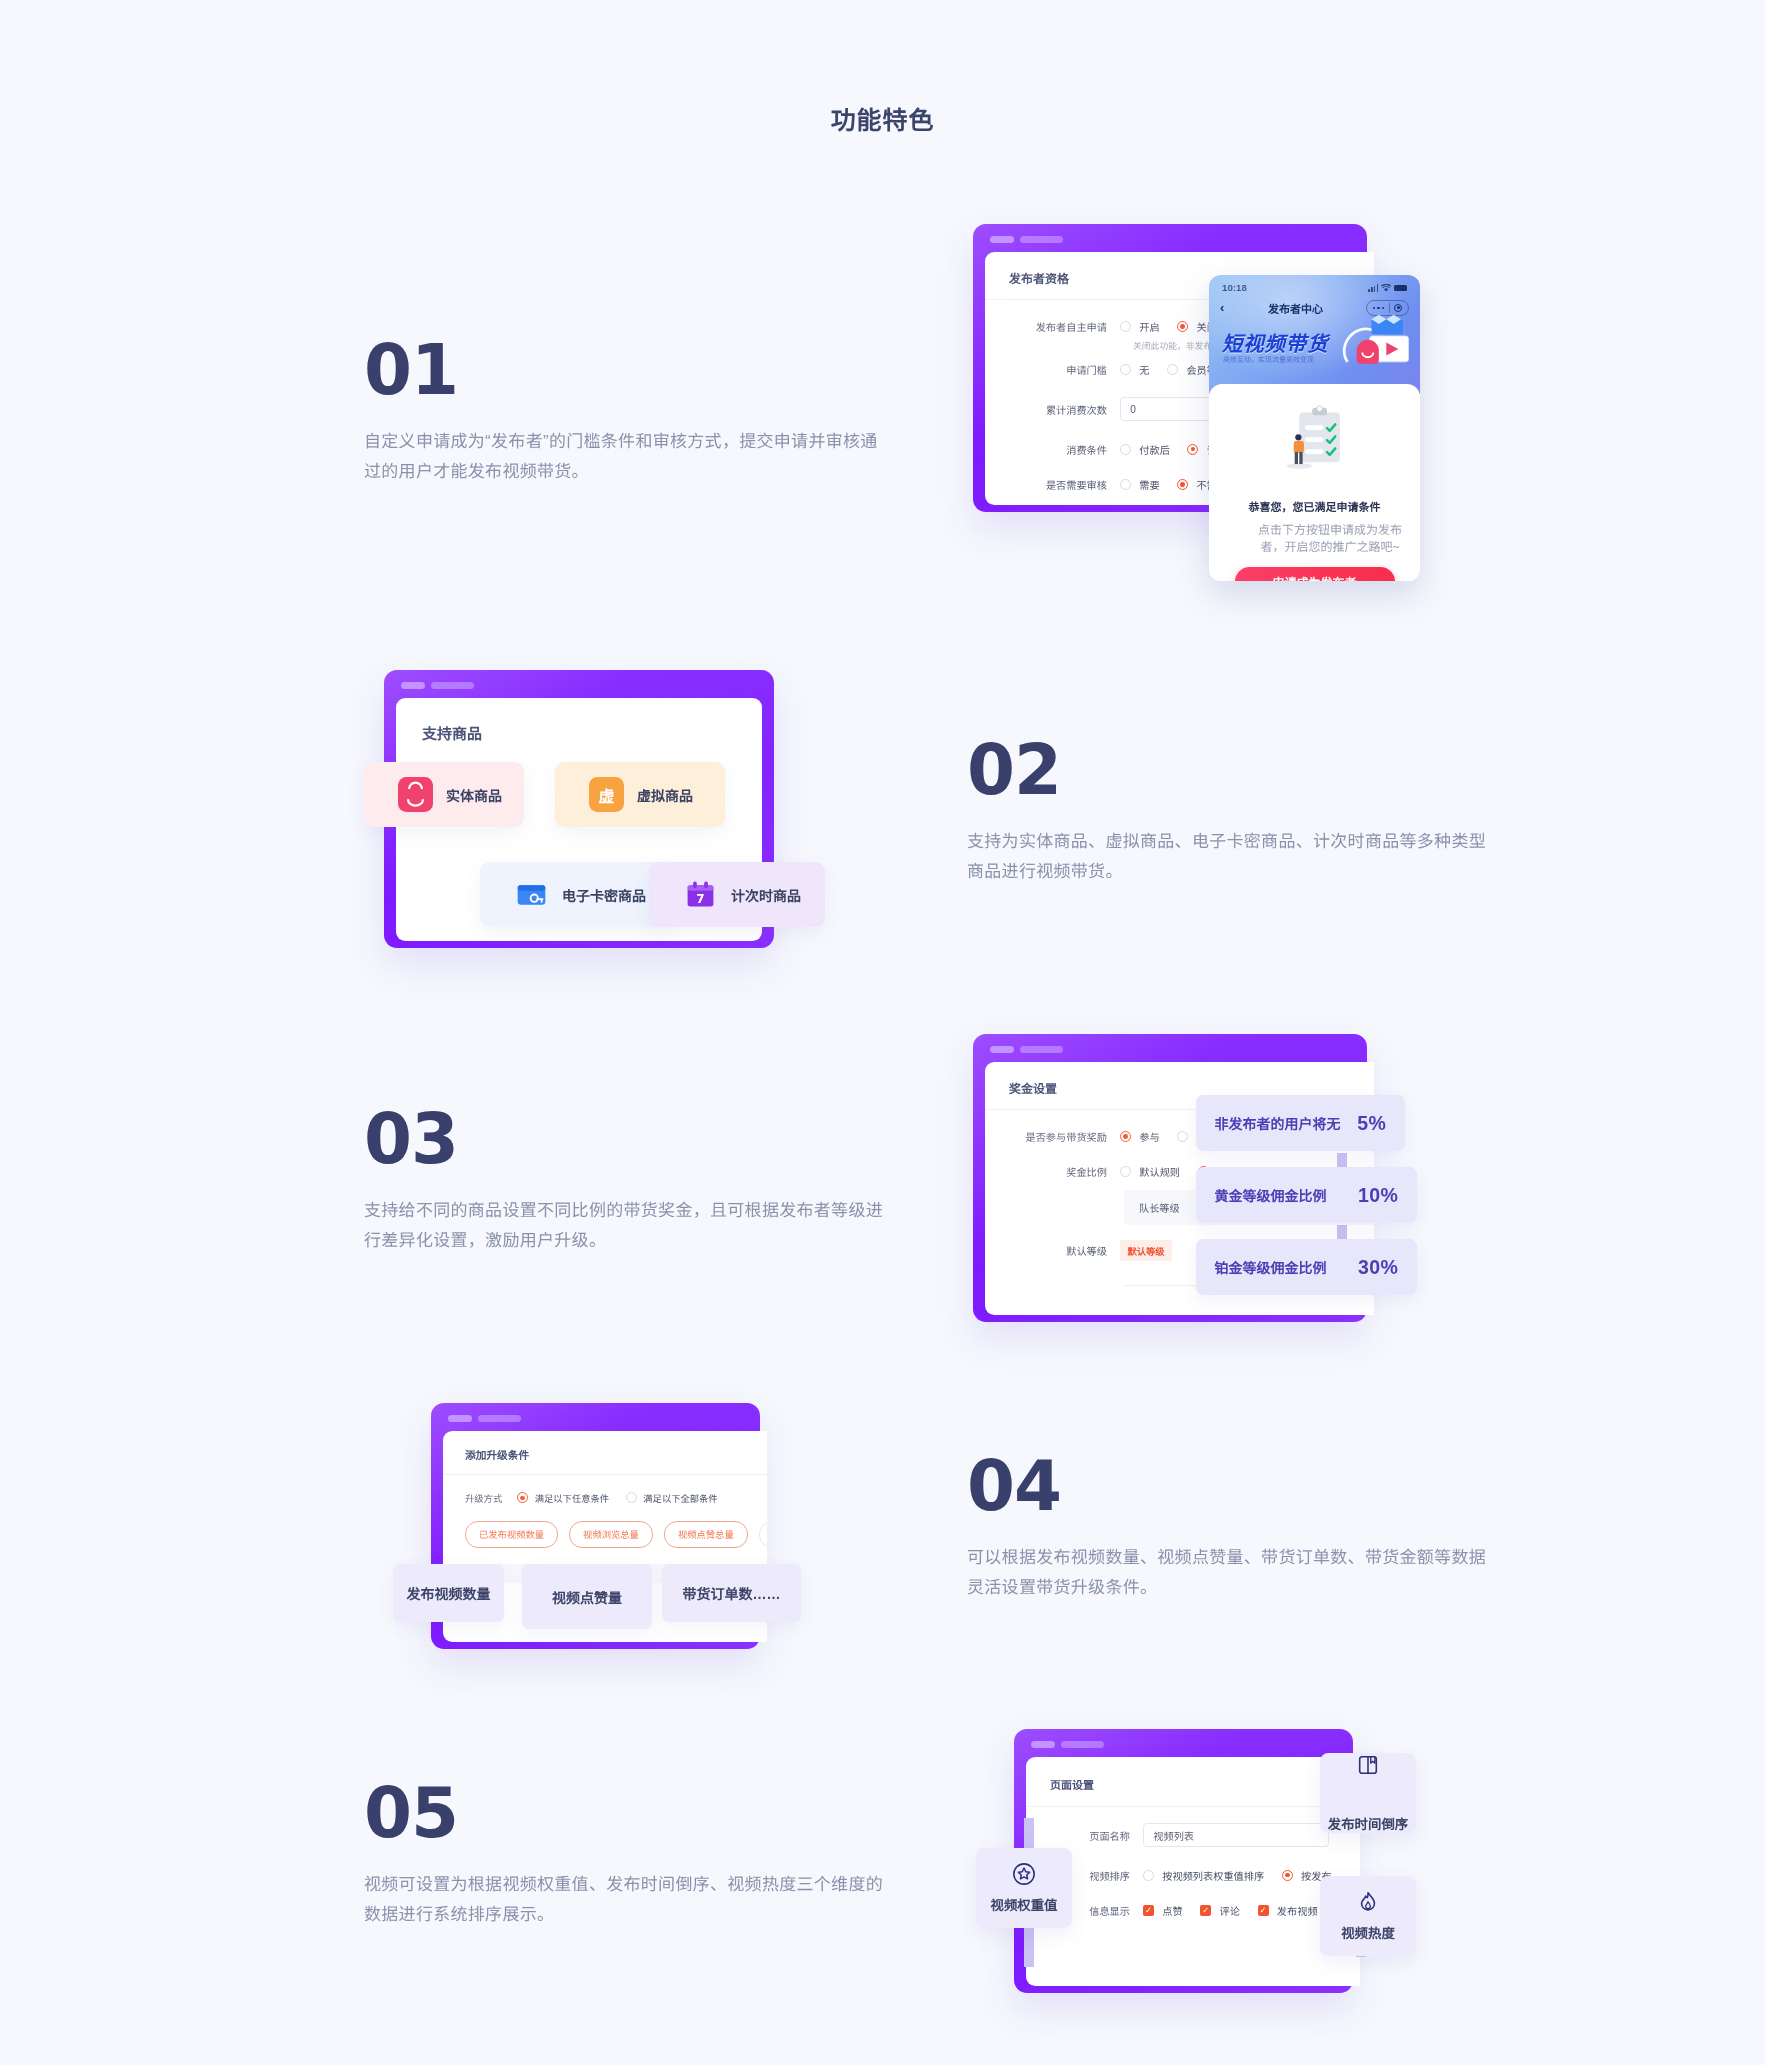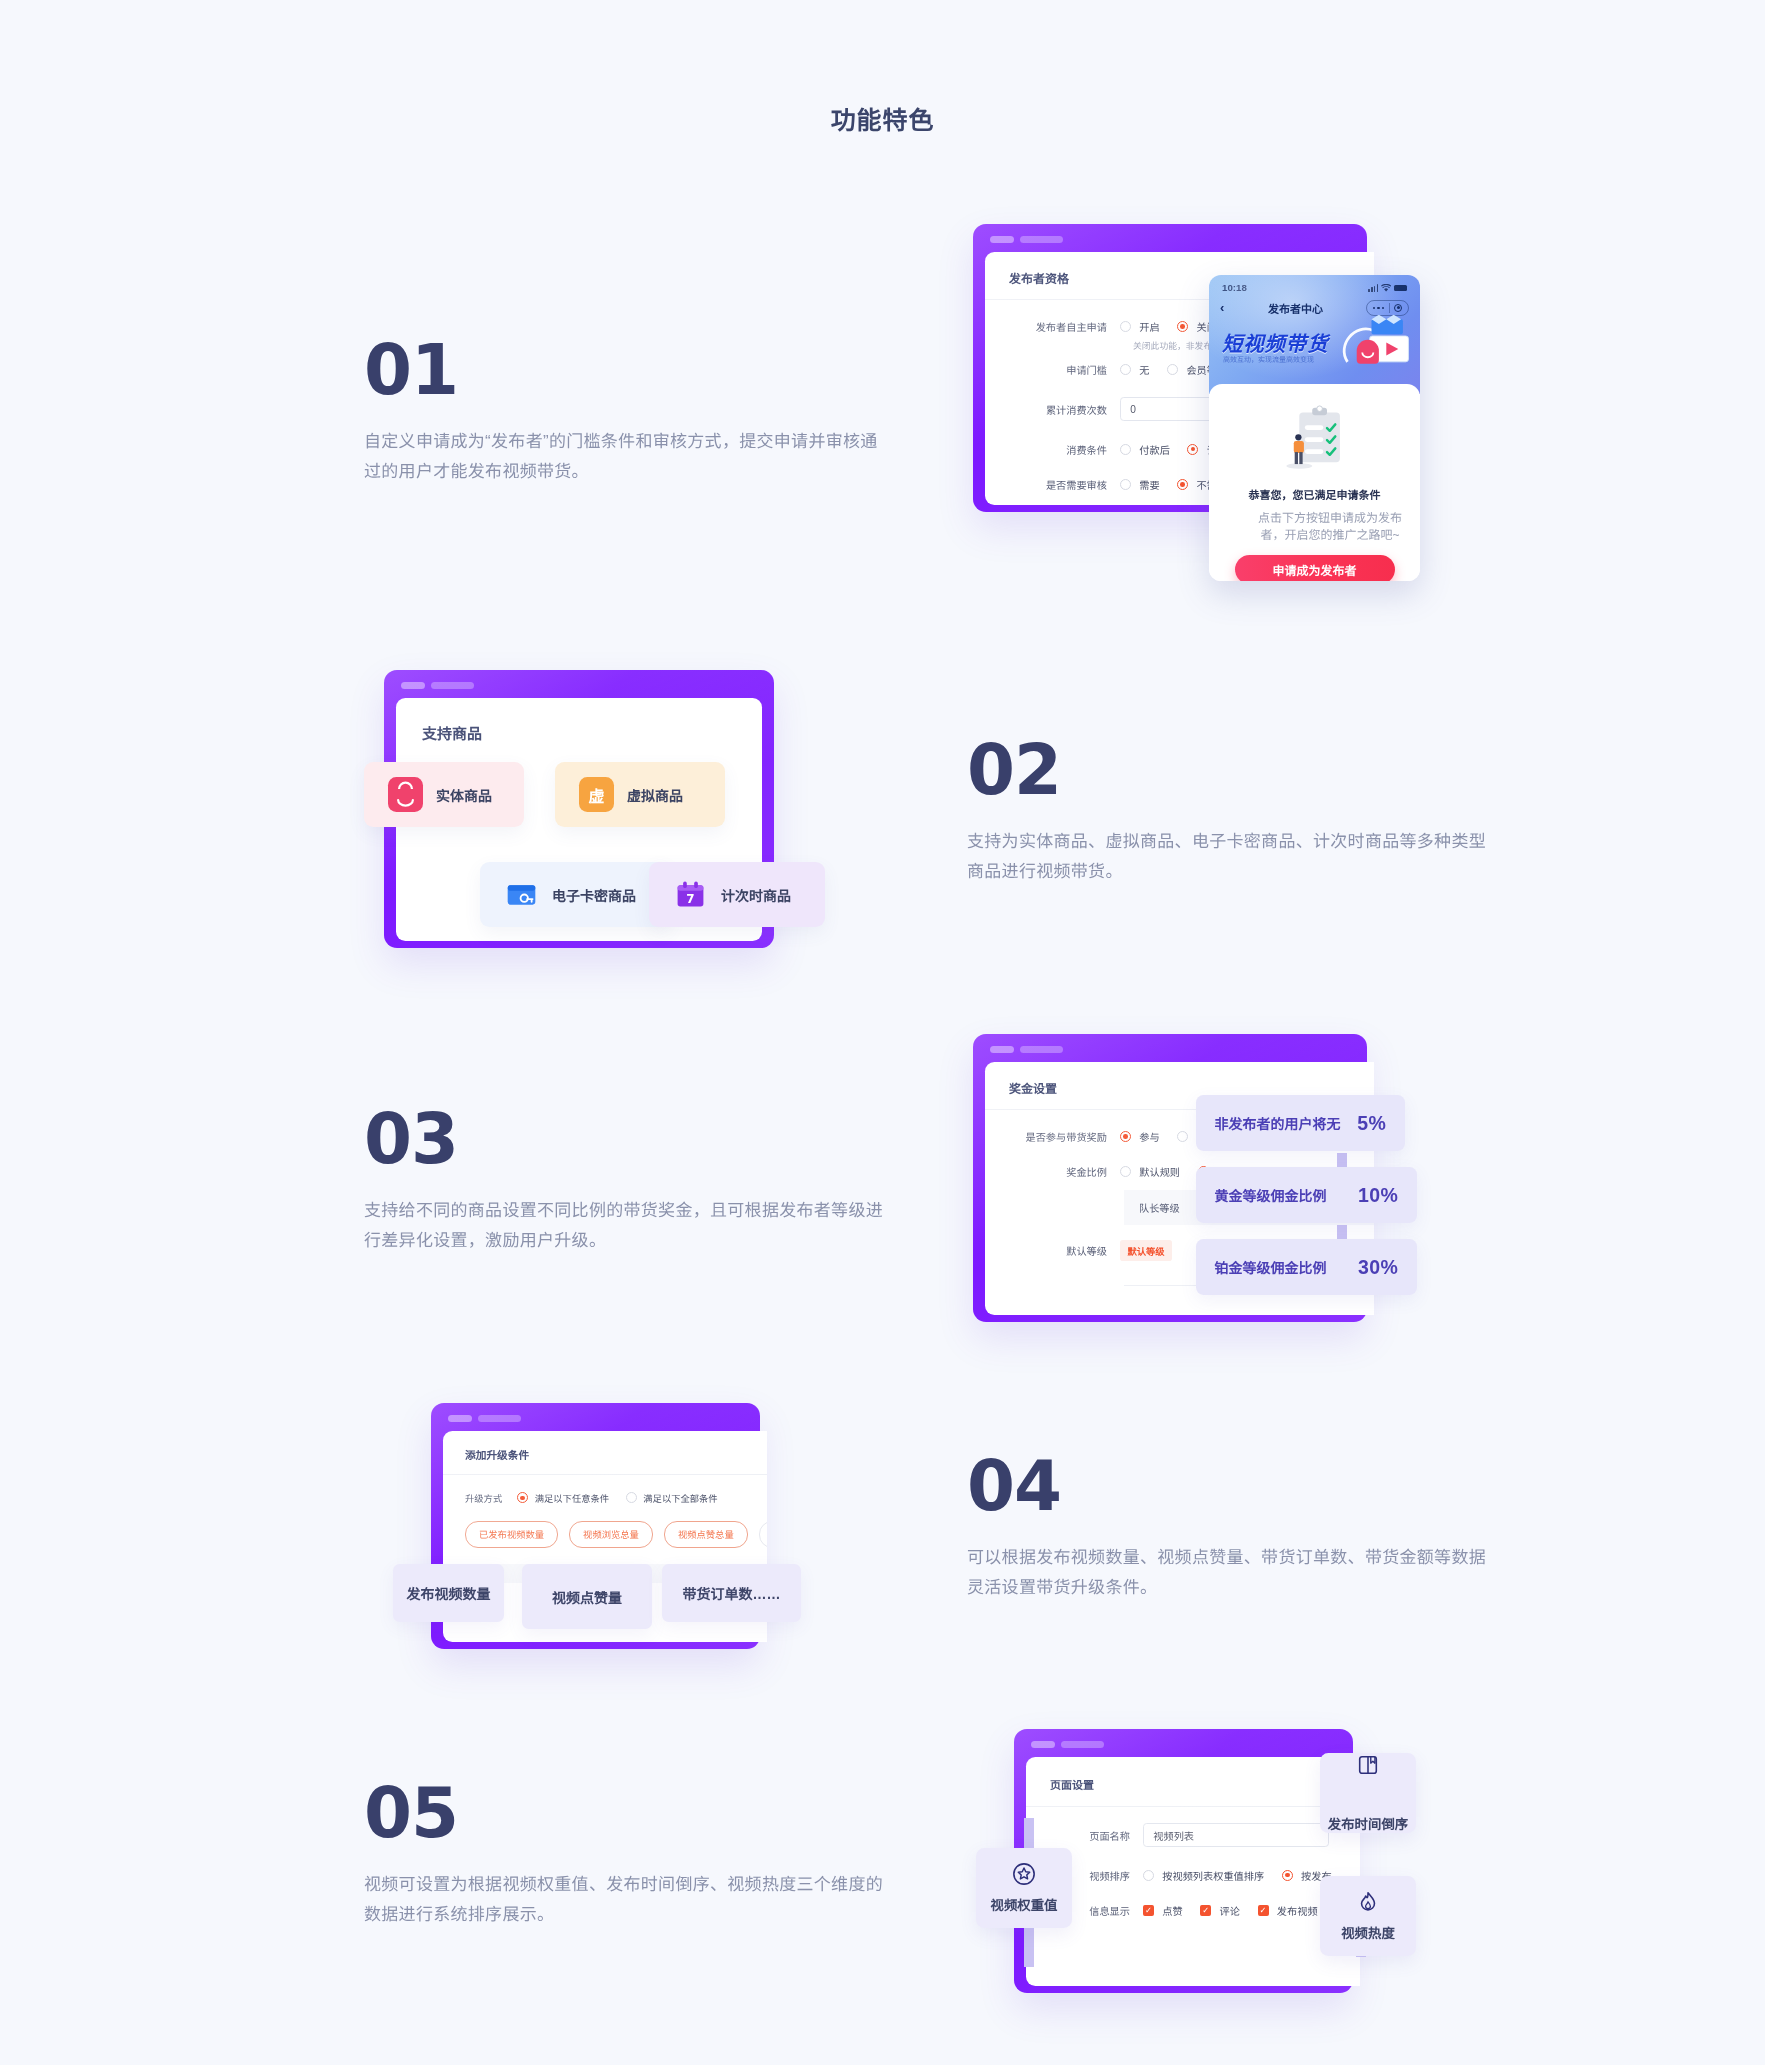--- a/index.html
+++ b/index.html
@@ -182,35 +182,35 @@
     text-shadow: 0 0.9px 0 rgba(255,255,255,.7);
   }
   .ph-sub { position: absolute; left: 14px; top: 79px; font-size: 7px; color: #4a6fd0; }
   .ph-art { position: absolute; right: 5.6px; top: 33px; width: 85px; height: 80px; }
   .ph-card {
     position: absolute; left: 0; right: 0; top: 109px; bottom: 0;
     background: #fff; border-radius: 13px 13px 0 0;
     padding: 13px 16.7px 0 16.7px; text-align: center;
   }
   .clip { width: 72px; height: 76px; margin: 5.6px auto 0 auto; position: relative; }
-  .ph-congrats { font-size: 11px; font-weight: bold; color: #2a3353; margin-top: 7px; }
+  .ph-congrats { font-size: 11px; font-weight: bold; color: #2a3353; margin-top: 19px; }
   .ph-note { font-size: 12px; color: #9aa0b4; margin-top: 6.5px; margin-left: 31px; }
   .ph-btn {
     margin: 13px auto 0 auto; width: 160px; height: 29px;
     border-radius: 15px;
     background: linear-gradient(90deg, #f93f6b 0%, #fa3355 55%, #f72e4e 100%);
     color: #fff; font-size: 12px; font-weight: bold;
     display: flex; align-items: center; justify-content: center;
     box-shadow: 0 4.6px 11px rgba(249,60,96,.35);
   }
 
   
   .prod-card {
     position: absolute; display: flex; align-items: center; gap: 13px;
-    border-radius: 9.3px; padding: 15px 24px;
+    border-radius: 9.3px; padding: 15px 34px;
     box-shadow: 0 6.5px 18.6px rgba(90,95,160,.07);
   }
   .prod-ico { width: 35px; height: 35px; border-radius: 8.3px; flex: none; position: relative; }
   .prod-label { font-size: 14px; color: #3b4363; font-weight: bold; white-space: nowrap; }
 
   
   .comm-card {
     position: absolute; background: #e7e6fa;
     border-radius: 7.4px; display: flex; align-items: center; justify-content: space-between;
     padding: 0 18.6px; box-shadow: 0 5.6px 16.7px rgba(95,85,190,.08);

